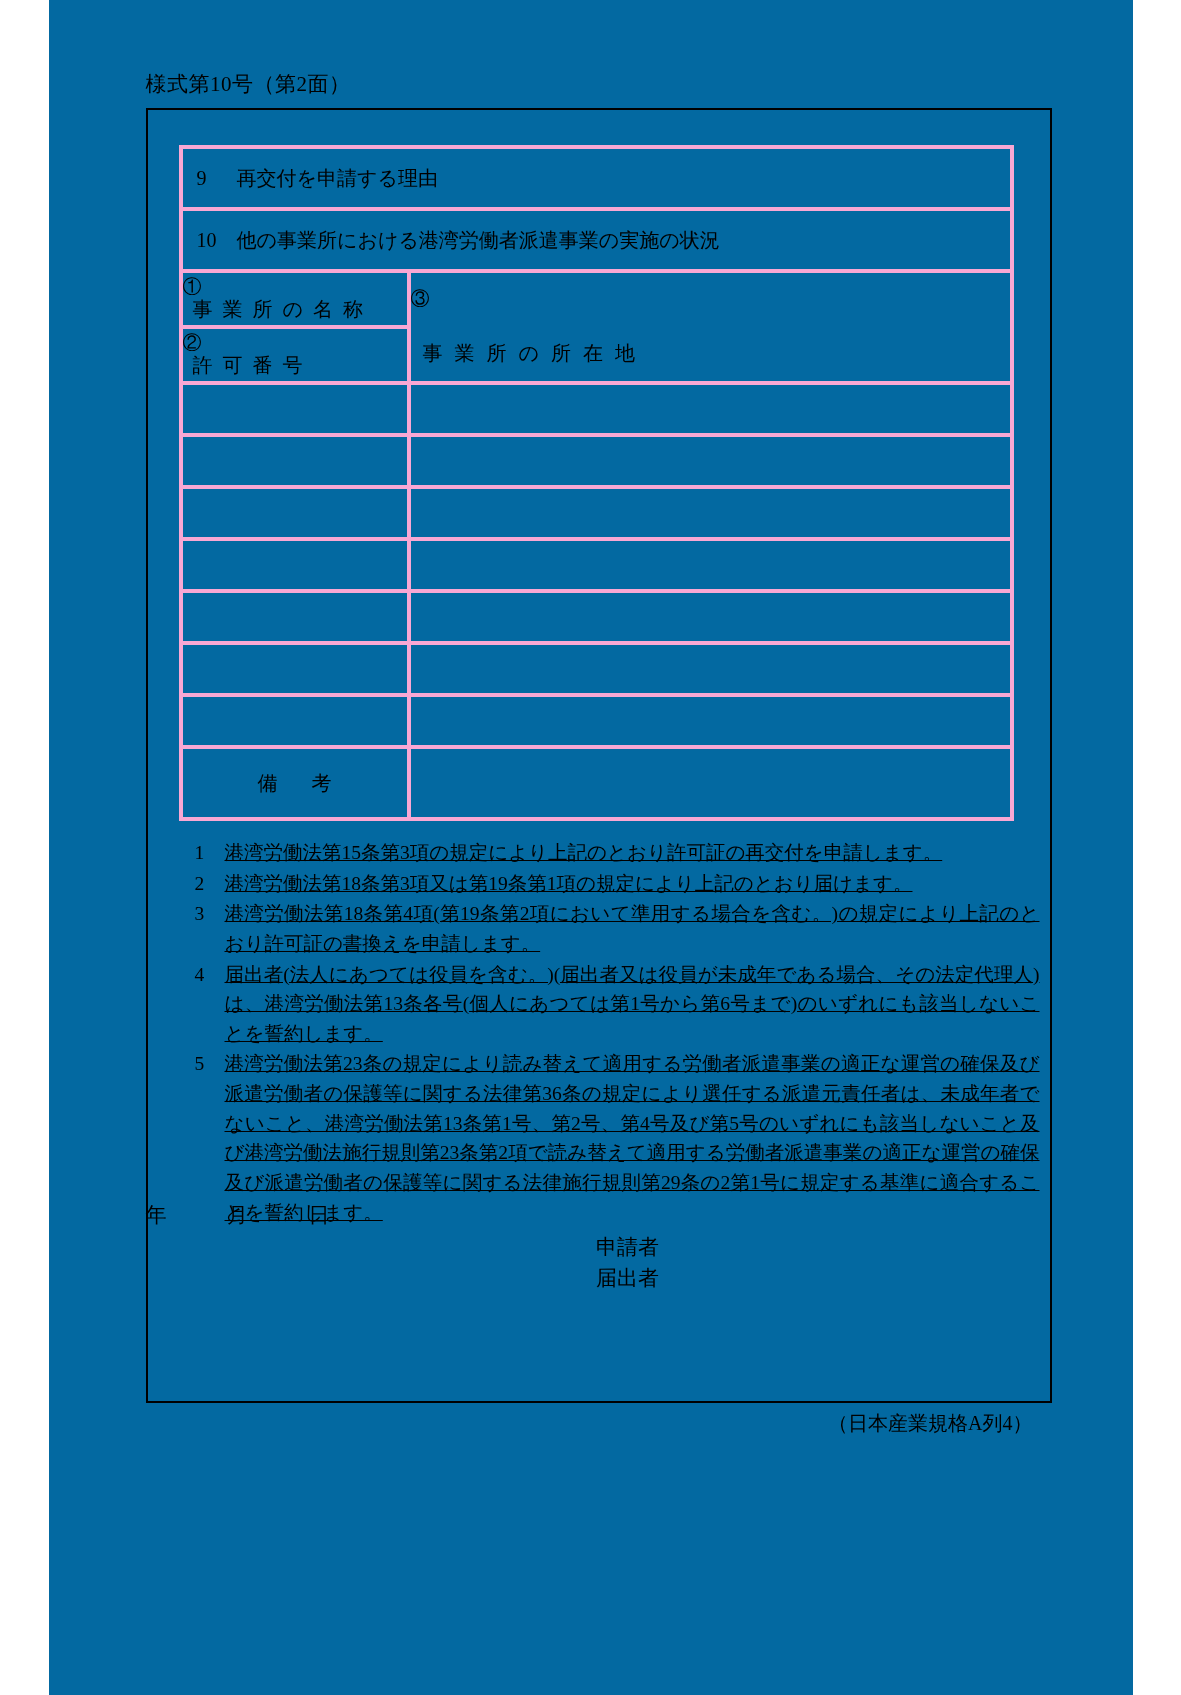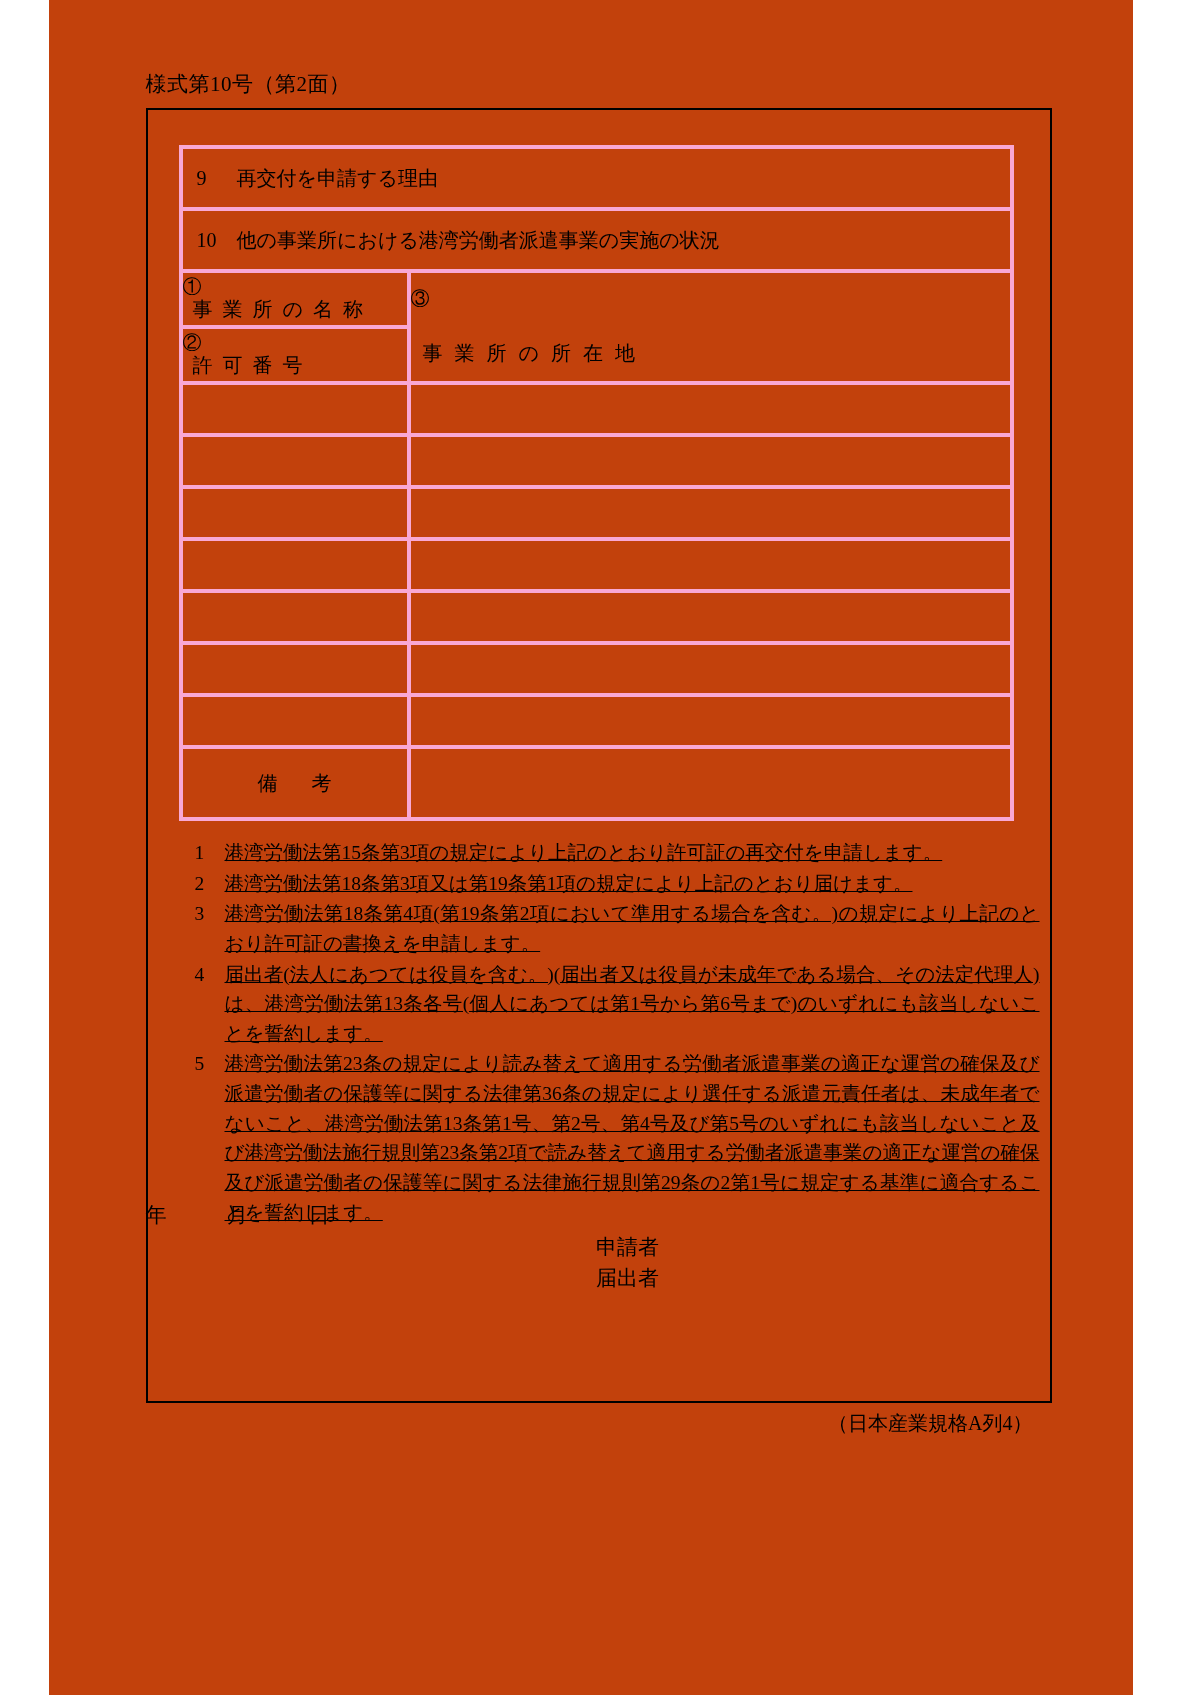--- a/index.html
+++ b/index.html
@@ -10,21 +10,21 @@
   }
   body {
     font-family: "Liberation Serif", "DejaVu Serif", serif;
     color: #000000;
   }
   .page {
     position: relative;
     width: 1084px;
     height: 1695px;
     margin: 0 auto;
-    background: #c2410c;
+    background: #0369a1;
     box-sizing: border-box;
     overflow: hidden;
   }
 
   
   .form-number {
     position: absolute;
     left: 97px;
     top: 70px;
     font-size: 21px;

